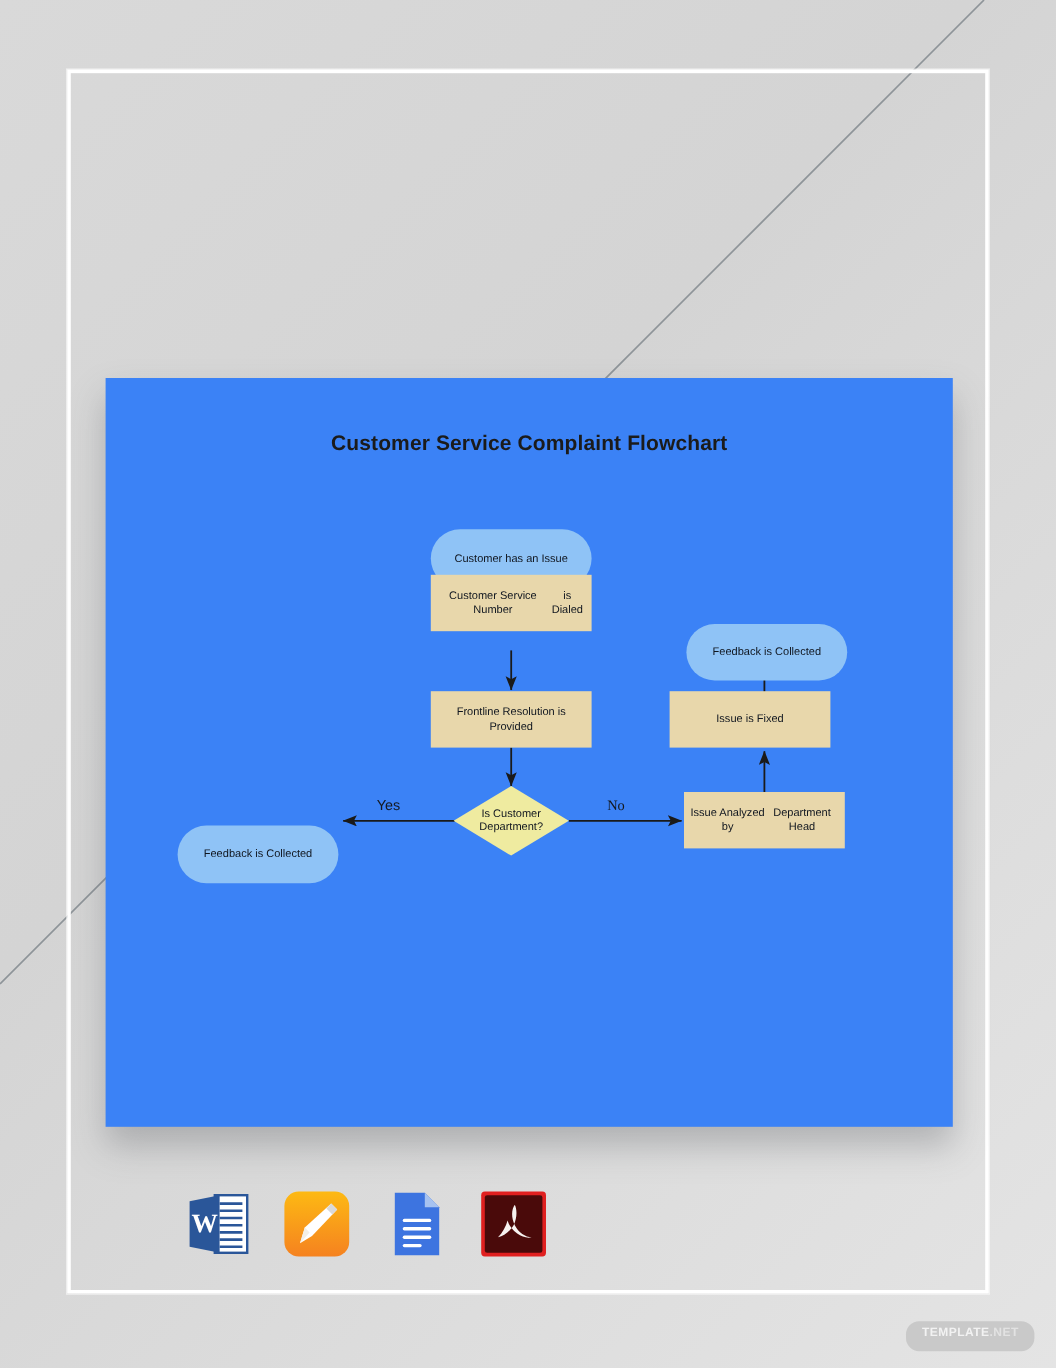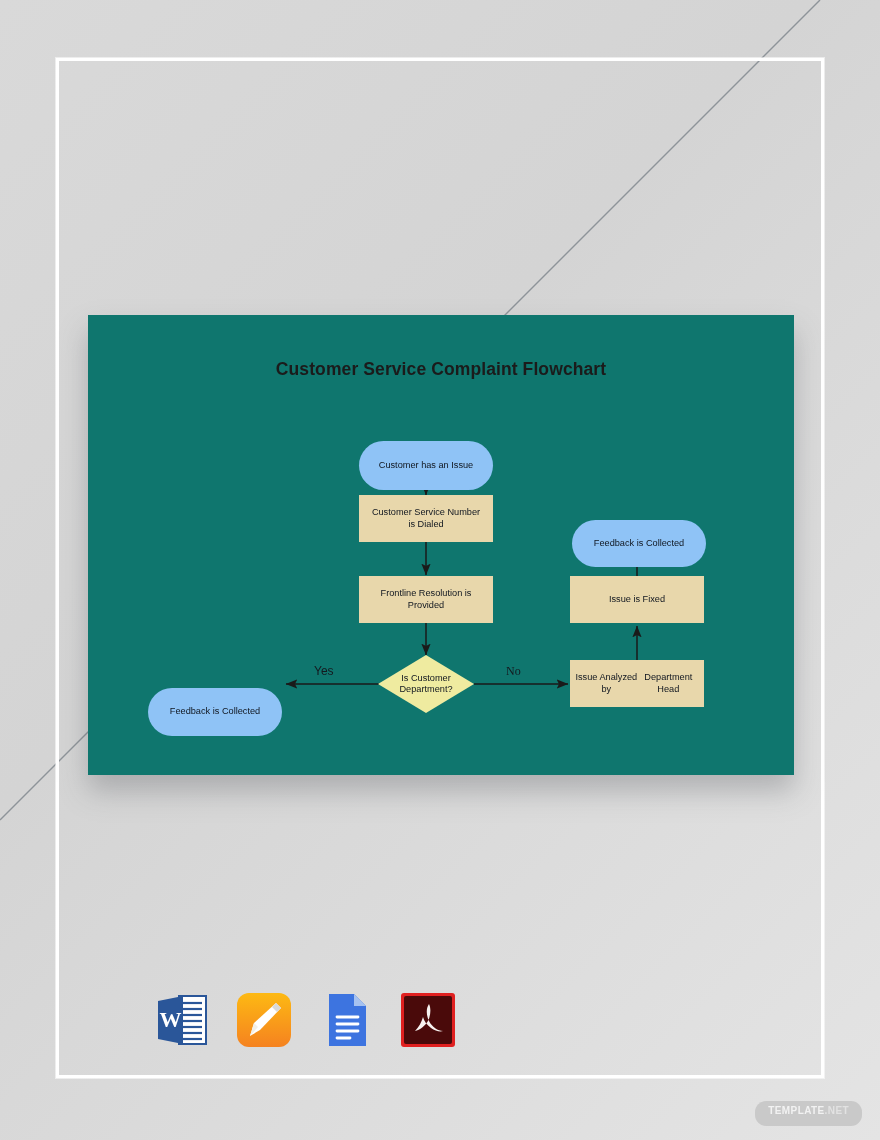--- a/index.html
+++ b/index.html
@@ -24,22 +24,22 @@
 
   
   #frame{
     position:absolute;left:56px;top:58px;width:768px;height:1020px;
     border:3px solid #ffffff;box-sizing:border-box;
     box-shadow:0 0 0 1px rgba(255,255,255,.55);
   }
 
   
   #document{
-    position:absolute;left:88px;top:315px;width:706px;height:460px;
-    background:#0f766e;
+    position:absolute;left:88px;top:315px;width:706px;height:624px;
+    background:#3b82f6;
     box-shadow:0 16px 26px rgba(90,95,100,.34);
   }
 
   #doc-title{
     position:absolute;left:0;right:0;top:44px;
     text-align:center;
     font-size:17.5px;font-weight:bold;color:#1b1b1b;
     letter-spacing:.1px;
   }
 
@@ -131,21 +131,21 @@
 
       <line x1="549" y1="265" x2="549" y2="225" stroke="#1a1a1a" stroke-width="1.5" marker-end="url(#arrow)"></line>
 
       <polygon points="338,340 386,369 338,398 290,369" fill="#efeba0"></polygon>
     </svg>
 
     <div class="node terminator" style="left:271px;top:98px;width:134px;height:49px;">
       <span>Customer has an Issue</span>
     </div>
 
-    <div class="node process" style="left:271px;top:180px;width:134px;height:47px;flex-direction:column;">
+    <div class="node process" style="left:271px;top:164px;width:134px;height:47px;flex-direction:row;">
       <span>Customer Service Number</span>
       <span>is Dialed</span>
     </div>
 
     <div class="node process" style="left:271px;top:261px;width:134px;height:47px;flex-direction:column;">
       <span>Frontline Resolution is</span>
       <span>Provided</span>
     </div>
 
     <div class="node decision-label" style="left:290px;top:352px;width:96px;height:34px;flex-direction:column;">
@@ -155,21 +155,21 @@
 
     <div class="node terminator" style="left:60px;top:345px;width:134px;height:48px;">
       <span>Feedback is Collected</span>
     </div>
 
     <div class="node process" style="left:482px;top:345px;width:134px;height:47px;flex-direction:row;">
       <span>Issue Analyzed by</span>
       <span>Department Head</span>
     </div>
 
-    <div class="node process" style="left:482px;top:261px;width:134px;height:47px;text-align:center;">
+    <div class="node process" style="left:470px;top:261px;width:134px;height:47px;text-align:center;">
       <span>Issue is Fixed</span>
     </div>
 
     <div class="node terminator" style="left:484px;top:177px;width:134px;height:47px;">
       <span>Feedback is Collected</span>
     </div>
 
     <div class="edge-label" style="left:226px;top:349px;">Yes</div>
     <div class="edge-label" style="left:418px;top:349px;font-family:Liberation Serif, serif;">No</div>
 

